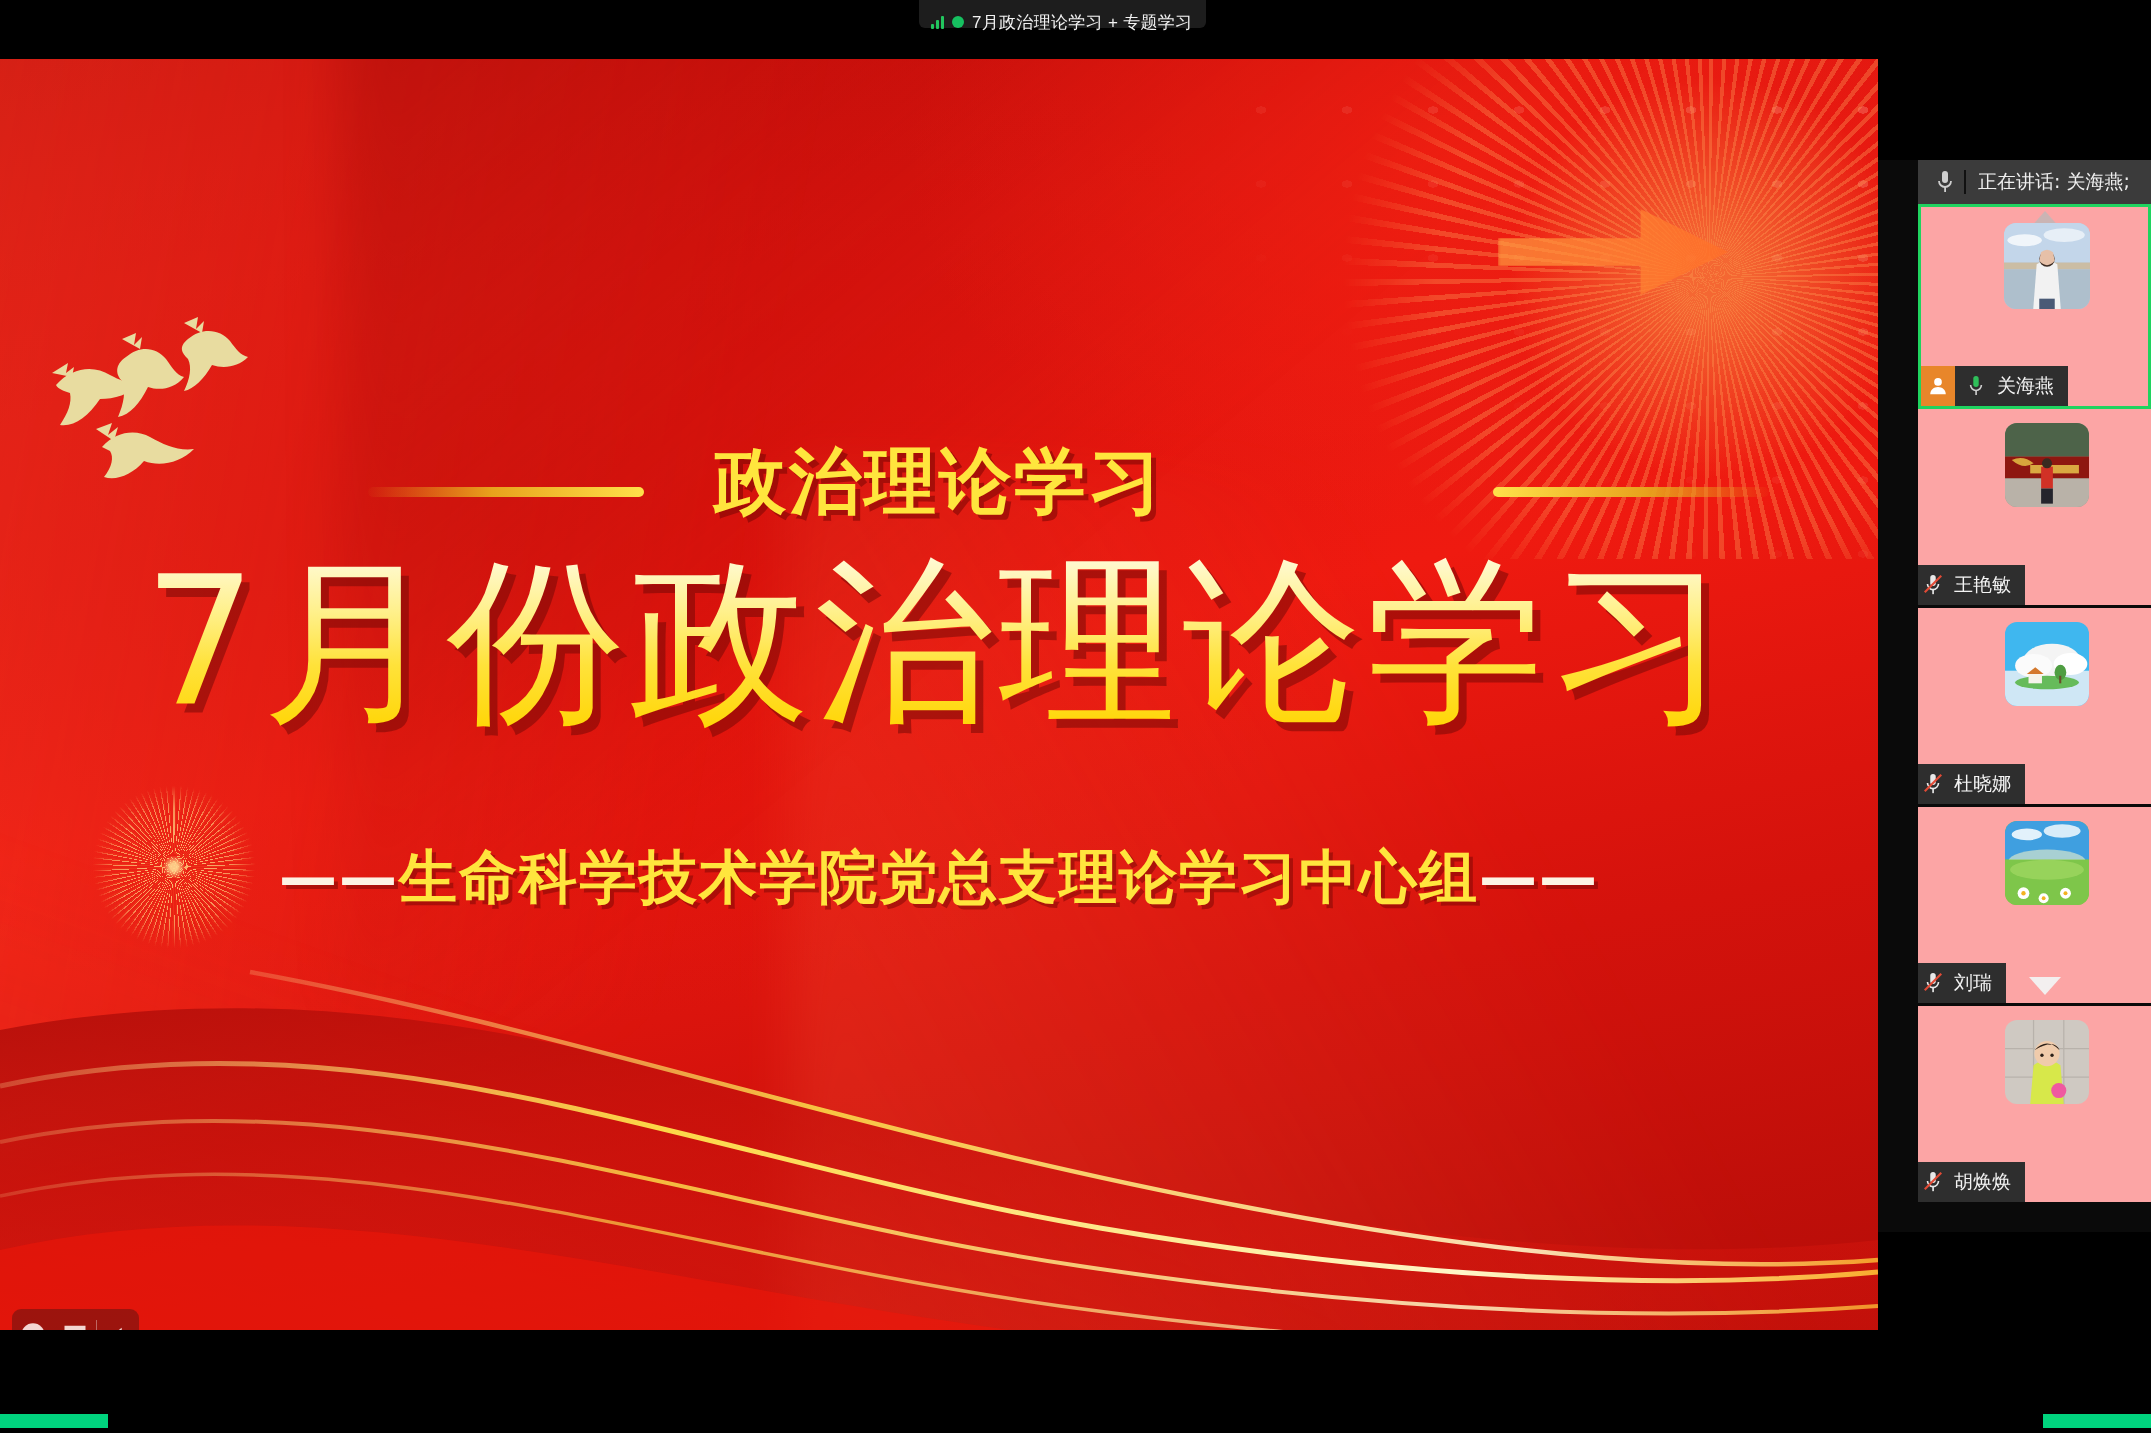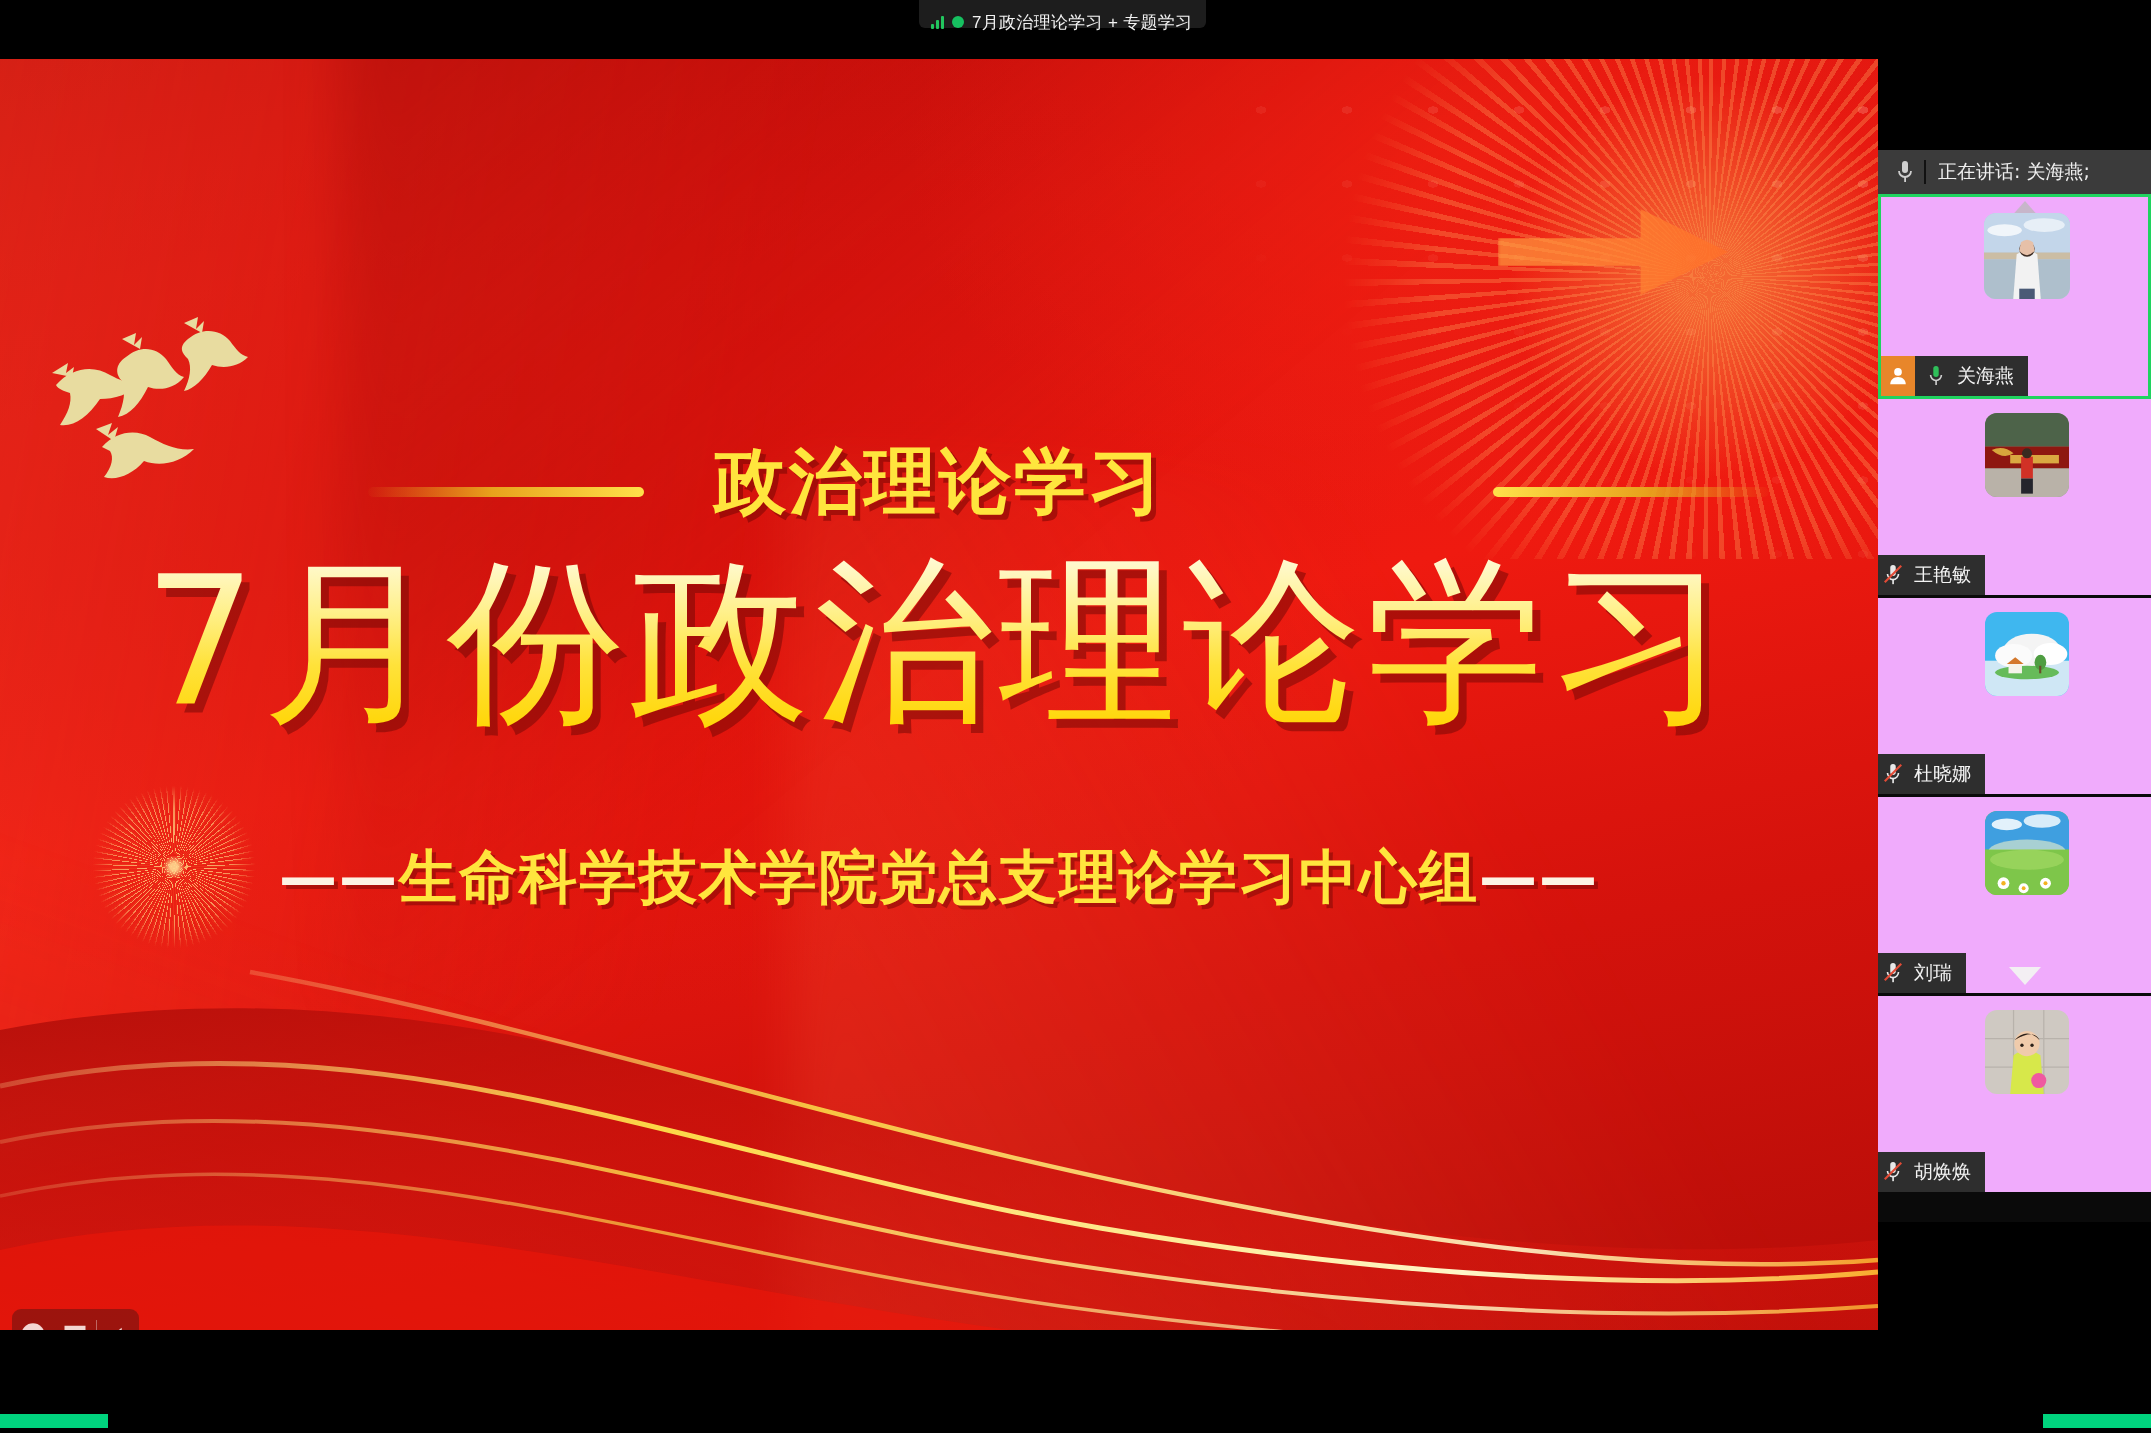--- a/index.html
+++ b/index.html
@@ -129,34 +129,34 @@
     position:absolute; left:12px; top:1250px;
     height:52px; display:flex; align-items:center;
     background:rgba(20,20,20,.34); border-radius:9px; z-index:30;
   }
   .fb-btn{ width:42px; height:52px; display:flex; align-items:center; justify-content:center;}
   .fb-sep{ width:1px; height:30px; background:rgba(255,255,255,.35); }
   .fb-btn svg{ display:block; }
 
   
   .strip{
-    position:absolute; left:1878px; top:150px; width:273px; height:1072px;
-    background:#0a0a0a; z-index:25;
+    position:absolute; left:1878px; top:160px; width:273px; height:1072px;
+    background:#0a0a0a; z-index:25;padding-left:40px;
   }
   .speaking-bar{
     height:44px; background:#3b3b3b; display:flex; align-items:center; gap:0;
     padding-left:10px;
   }
   .speaking-bar .mic-wrap{ width:34px; display:flex; justify-content:center; }
   .speaking-bar .divider{ width:2px; height:24px; background:#111; margin:0 12px 0 2px;}
   .speaking-bar .label{ color:#efefef; font-size:19px; white-space:nowrap;
     font-family:"DejaVu Sans","Liberation Sans",sans-serif;}
 
   .tile{
-    position:relative; height:199px; background:#f0abfc;
+    position:relative; height:199px; background:#fca5a5;
     border-bottom:3px solid #0a0a0a; overflow:hidden;
   }
   .tile.active{ border:3px solid #1fd35f; border-bottom:3px solid #1fd35f; height:205px;}
   .tile .avatar{
     position:absolute; left:50%; top:14px; transform:translateX(-50%) translateX(12px);
     width:84px; height:84px; border-radius:12px; overflow:hidden;
   }
   .tile.active .avatar{ width:86px; height:86px; top:16px;}
   .av-svg{ width:100%; height:100%; display:block;}
 

